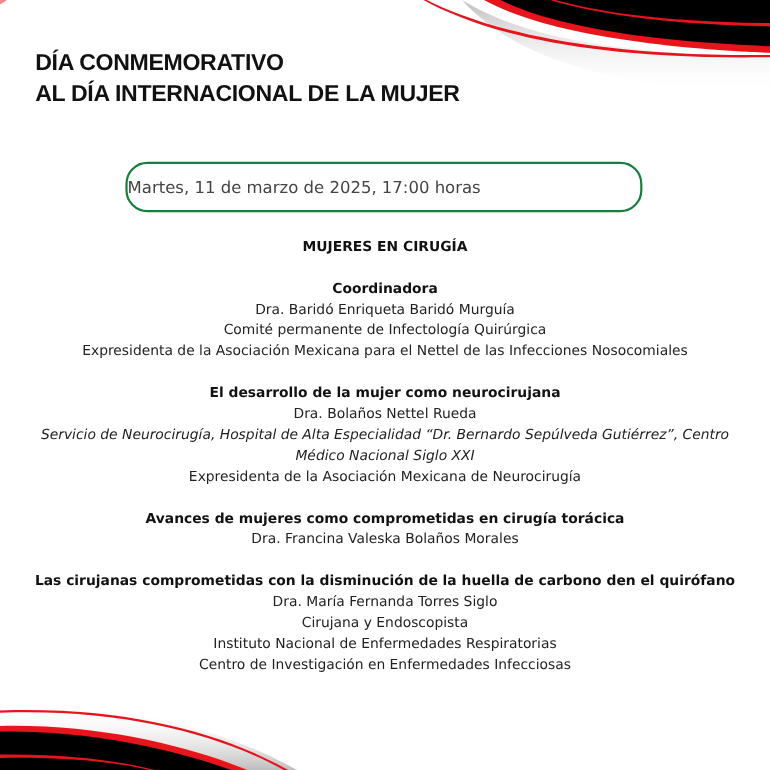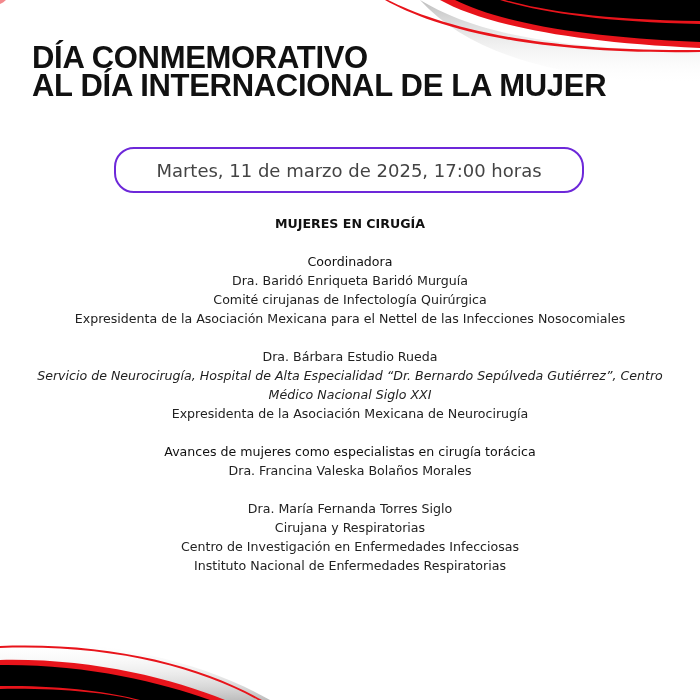--- a/index.html
+++ b/index.html
@@ -8,38 +8,38 @@
       background: #ffffff;
       font-family: "DejaVu Sans", "Liberation Sans", sans-serif;
       color: #222;
     }
     .deco { position: absolute; pointer-events: none; }
     .deco-top { left: 0; top: 0; width: 700px; height: 90px; }
     .deco-bottom { left: 0; top: 630px; width: 700px; height: 70px; }
     .title {
       position: absolute; left: 32px; top: 44px;
       font-family: "Liberation Sans", sans-serif;
-      font-weight: bold; font-size: 31px; line-height: 28px;
+      font-weight: bold; font-size: 21px; line-height: 28px;
       color: #111; letter-spacing: -0.3px;
     }
     .title div { white-space: nowrap; }
     .date-box {
       position: absolute; left: 114px; top: 147px; width: 470px; height: 46px;
-      border: 2px solid #6d28d9; border-radius: 20px;
+      border: 2px solid #15803d; border-radius: 20px;
       box-sizing: border-box;
-      display: flex; align-items: center; justify-content: center;
-      font-size: 18px; color: #444;
+      display: flex; align-items: center; justify-content: flex-start;
+      font-size: 15px; color: #444;
     }
     .content {
       position: absolute; left: 0; top: 214px; width: 700px;
       text-align: center; font-size: 12.6px; line-height: 19px; color: #222;
     }
     .section-title { font-weight: bold; font-size: 12.6px; margin-bottom: 19px; color: #111; }
     .block { margin-bottom: 19px; }
-    .block .head { font-weight: normal; color: #111; }
+    .block .head { font-weight: bold; color: #111; }
     .block .line { white-space: nowrap; }
     .block .line.wrap { white-space: normal; padding: 0 28px; font-style: italic; }
   </style>
 </head>
 <body>
 
 <svg class="deco deco-top" viewBox="0 0 700 90" preserveAspectRatio="none">
   <defs>
     <linearGradient id="shadeTop" x1="0" y1="0" x2="0" y2="1">
       <stop offset="0" stop-color="#888" stop-opacity="0.55"></stop>
@@ -76,34 +76,36 @@
 <div class="date-box">
   <span>Martes, 11 de marzo de 2025, 17:00 horas</span>
 </div>
 
 <div class="content">
   <div class="section-title">MUJERES EN CIRUGÍA</div>
 
   <div class="block">
     <div class="head">Coordinadora</div>
     <div class="line">Dra. Baridó Enriqueta Baridó Murguía</div>
-    <div class="line">Comité cirujanas de Infectología Quirúrgica</div>
+    <div class="line">Comité permanente de Infectología Quirúrgica</div>
     <div class="line">Expresidenta de la Asociación Mexicana para el Nettel de las Infecciones Nosocomiales</div>
   </div>
 
   <div class="block">
-    <div class="line">Dra. Bárbara Estudio Rueda</div>
+    <div class="head">El desarrollo de la mujer como neurocirujana</div>
+    <div class="line">Dra. Bolaños Nettel Rueda</div>
     <div class="line wrap">Servicio de Neurocirugía, Hospital de Alta Especialidad “Dr. Bernardo Sepúlveda Gutiérrez”, Centro Médico Nacional Siglo XXI</div>
     <div class="line">Expresidenta de la Asociación Mexicana de Neurocirugía</div>
   </div>
 
   <div class="block">
-    <div class="head">Avances de mujeres como especialistas en cirugía torácica</div>
+    <div class="head">Avances de mujeres como comprometidas en cirugía torácica</div>
     <div class="line">Dra. Francina Valeska Bolaños Morales</div>
   </div>
 
   <div class="block">
+    <div class="head">Las cirujanas comprometidas con la disminución de la huella de carbono den el quirófano</div>
     <div class="line">Dra. María Fernanda Torres Siglo</div>
-    <div class="line">Cirujana y Respiratorias</div>
+    <div class="line">Cirujana y Endoscopista</div>
+    <div class="line">Instituto Nacional de Enfermedades Respiratorias</div>
     <div class="line">Centro de Investigación en Enfermedades Infecciosas</div>
-    <div class="line">Instituto Nacional de Enfermedades Respiratorias</div>
   </div>
 </div>
 
 </body></html>

